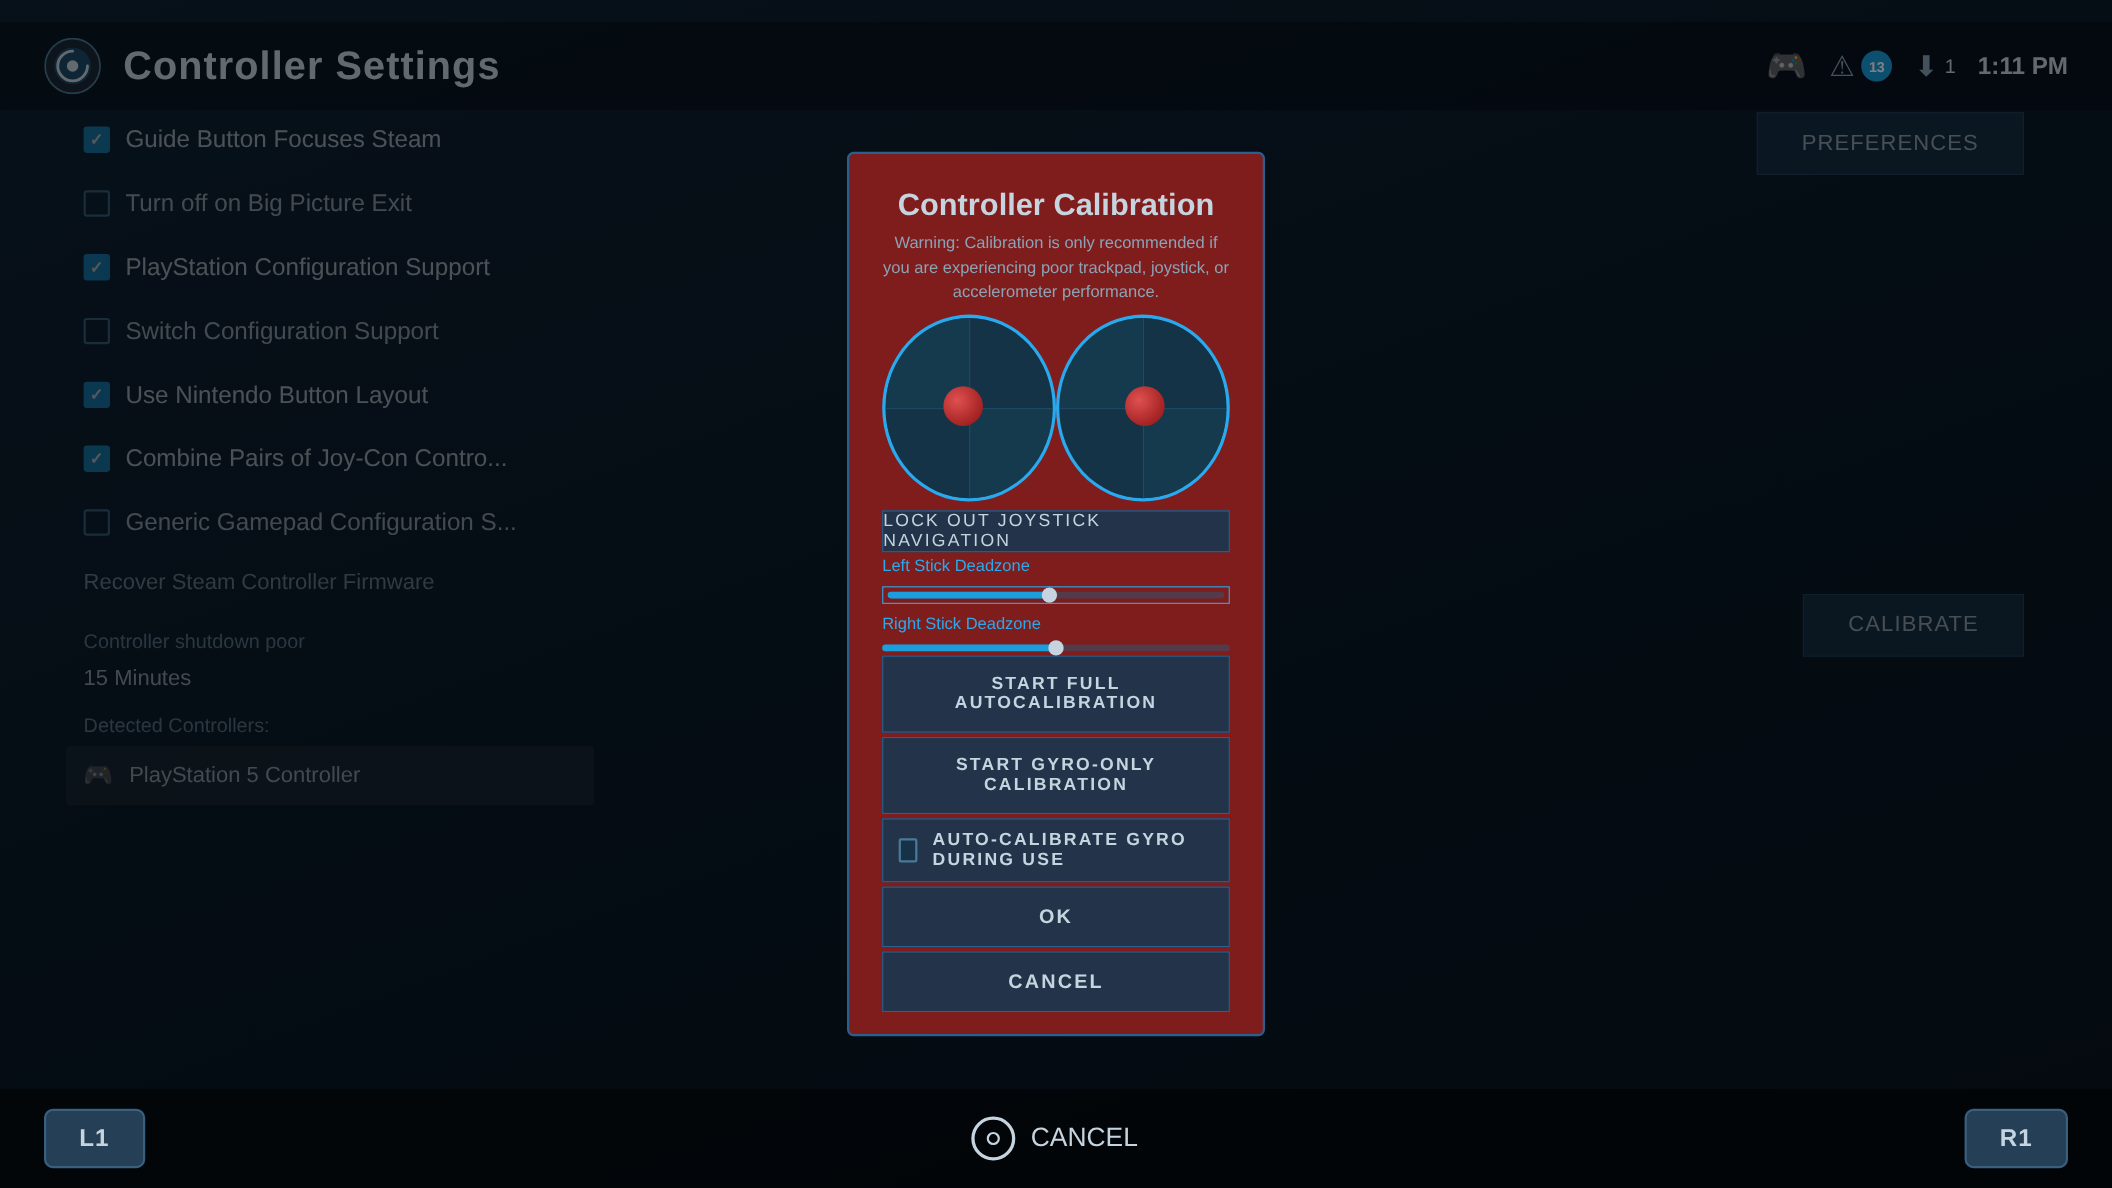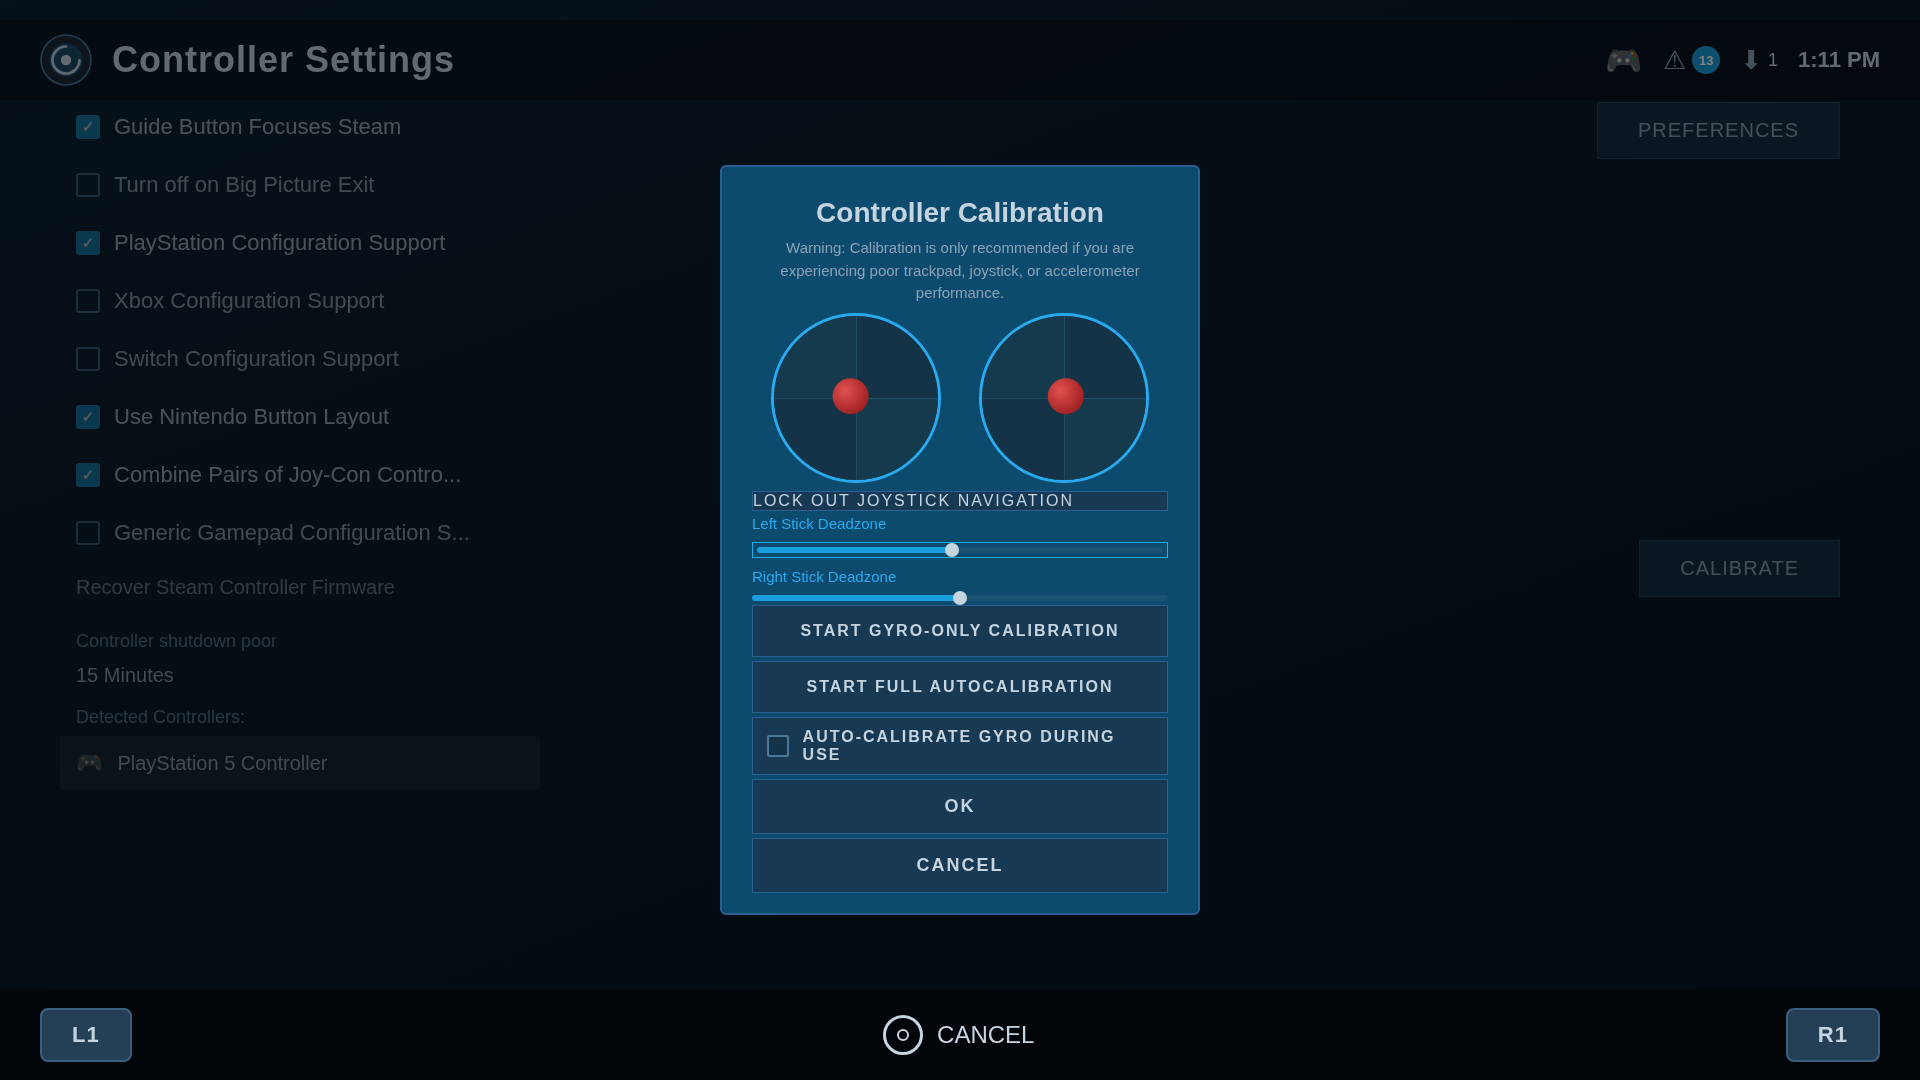--- a/index.html
+++ b/index.html
@@ -226,24 +226,24 @@
       position: absolute;
       inset: 0;
       background: rgba(0,0,0,0.5);
       display: flex;
       align-items: center;
       justify-content: center;
       z-index: 5;
     }
 
     .modal {
-      background: #0c4a6e;
+      background: #7f1d1d;
       border: 2px solid #2a6090;
       border-radius: 6px;
-      width: 480px;
+      width: 380px;
       padding: 30px 30px 20px;
       display: flex;
       flex-direction: column;
       gap: 4px;
     }
 
     .modal-title {
       text-align: center;
       font-size: 28px;
       color: #c6d4df;
@@ -488,24 +488,20 @@
     <span>Turn off on Big Picture Exit</span>
   </div>
 
   <div class="setting-item checked">
     <div class="check-box active">
       <span class="check-mark">✓</span>
     </div>
     <span>PlayStation Configuration Support</span>
   </div>
 
-  <div class="setting-item">
-    <div class="check-box"></div>
-    <span>Xbox Configuration Support</span>
-  </div>
 
   <div class="setting-item">
     <div class="check-box"></div>
     <span>Switch Configuration Support</span>
   </div>
 
   <div class="setting-item checked">
     <div class="check-box active">
       <span class="check-mark">✓</span>
     </div>
@@ -592,25 +588,25 @@
       <div class="deadzone-label">Right Stick Deadzone</div>
       <div>
         <div class="slider-track">
           <div class="slider-fill" style="width: 50%;"></div>
           <div class="slider-thumb" style="left: calc(50% - 7px);"></div>
         </div>
       </div>
     </div>
 
     <div class="action-btn">
+      <span>START FULL AUTOCALIBRATION</span>
+    </div>
+
+    <div class="action-btn">
       <span>START GYRO-ONLY CALIBRATION</span>
-    </div>
-
-    <div class="action-btn">
-      <span>START FULL AUTOCALIBRATION</span>
     </div>
 
     <div class="auto-calibrate-row">
       <div class="small-checkbox"></div>
       <span class="auto-cal-label">AUTO-CALIBRATE GYRO DURING USE</span>
     </div>
 
     <div class="ok-btn">
       <span>OK</span>
     </div>

